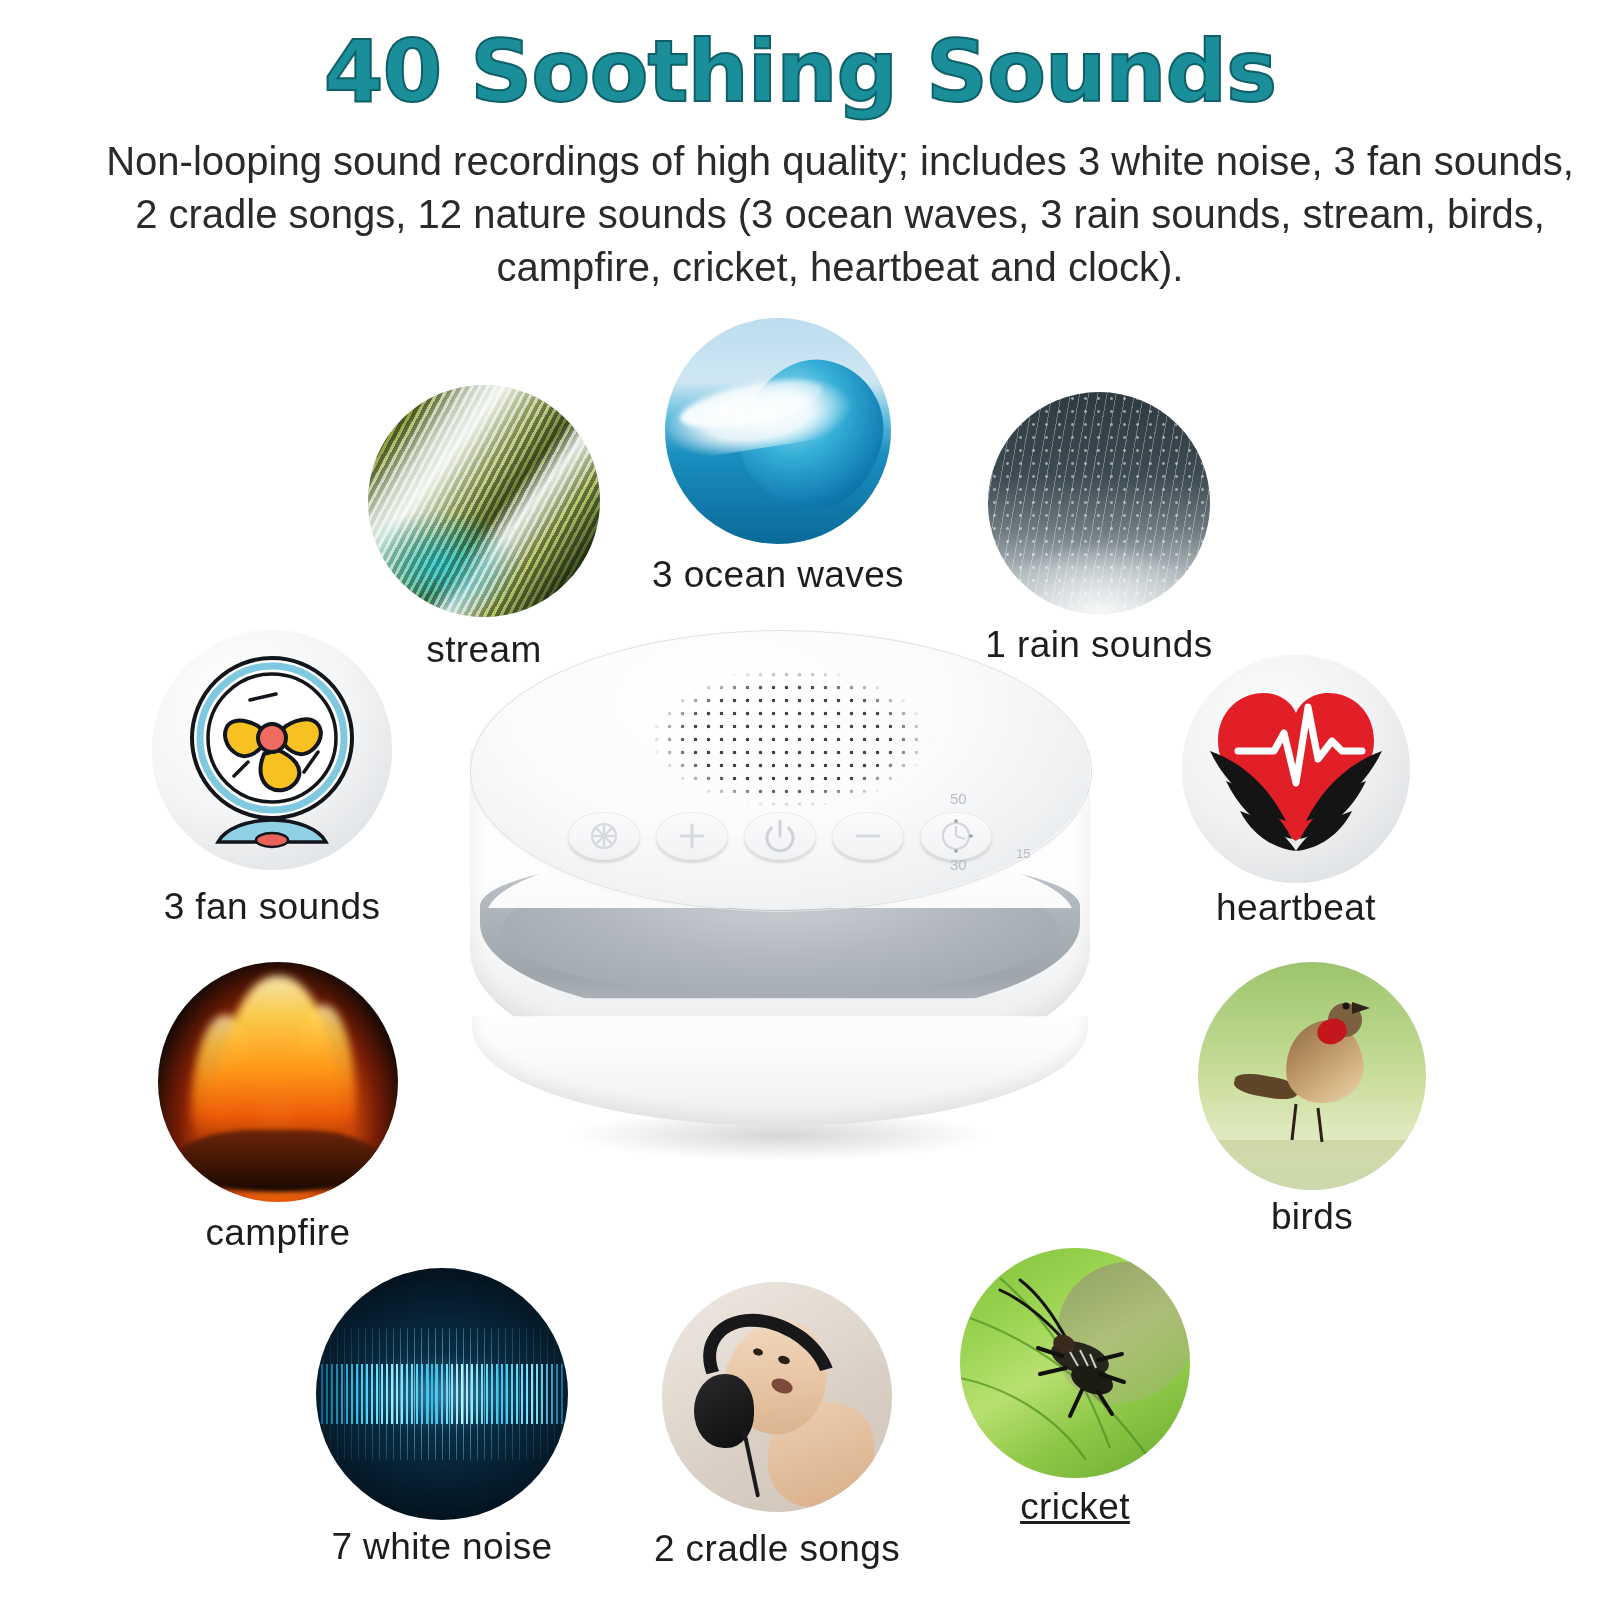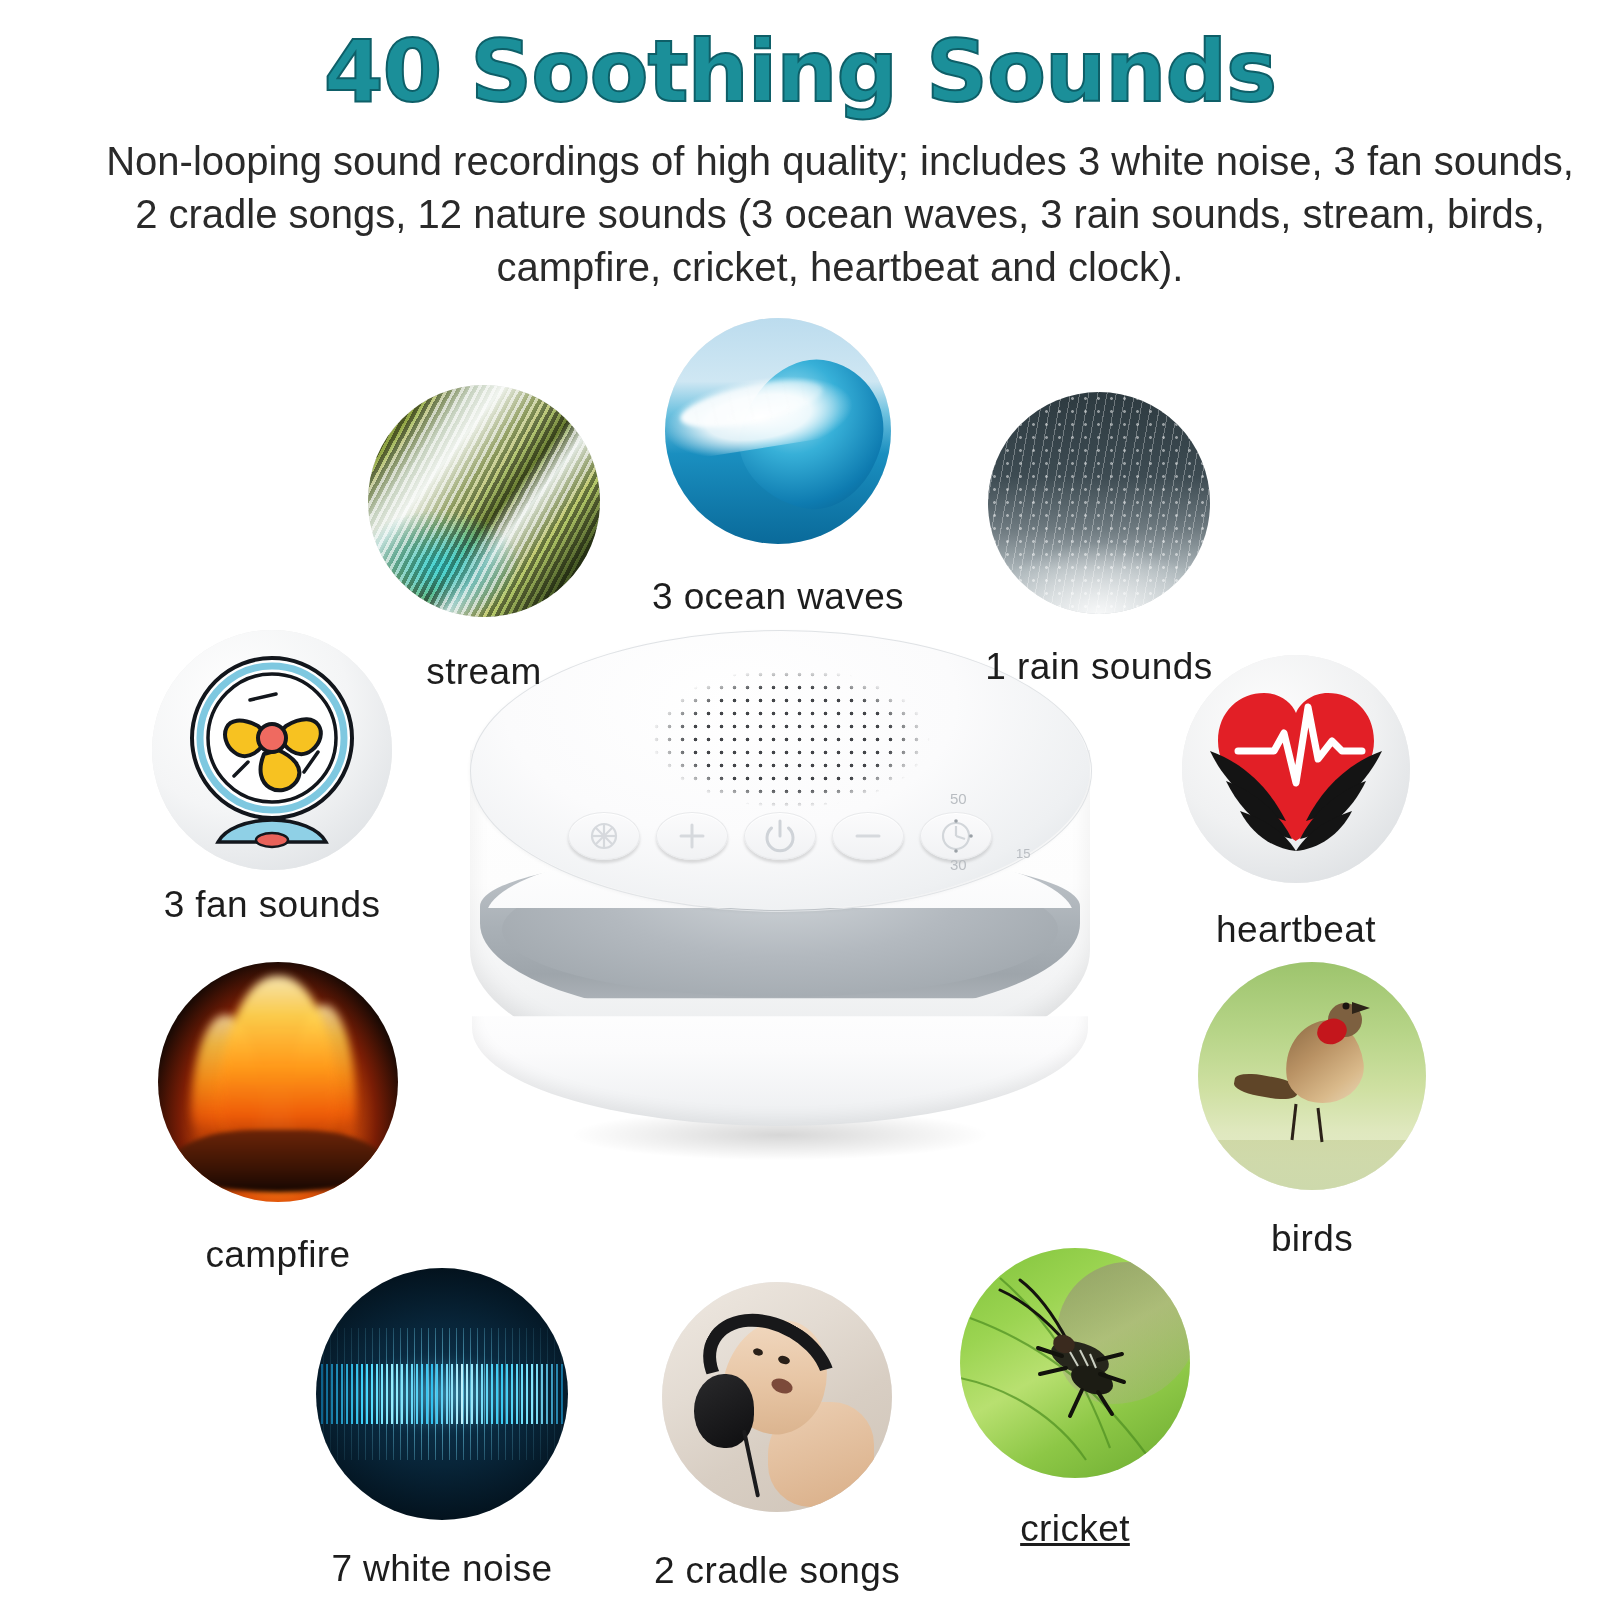--- a/index.html
+++ b/index.html
@@ -46,21 +46,20 @@
   .disc .fill{position:absolute;inset:0;}
   .caption{
     position:absolute;
     text-align:center;
     font-size:37px;
     color:#1d1d1d;
     font-family:"Liberation Sans", sans-serif;
     font-weight:400;
     letter-spacing:.4px;
     white-space:nowrap;
-    margin-top:22px;
   }
 
   
   .art-stream{background:
      radial-gradient(ellipse 60% 40% at 30% 78%, #2fa3a0 0%, rgba(47,163,160,0) 60%),
      linear-gradient(128deg,#3d4a23 0%,#5e6b2c 16%,#cfd9c9 26%,#f3f6f2 33%,#9aa66d 44%,
        #43501f 55%,#e8eee9 62%,#7e8c4a 72%,#2e3a18 84%,#1e2711 100%);}
   .art-stream:after{content:"";position:absolute;inset:0;
      background:repeating-linear-gradient(118deg, rgba(255,255,255,.55) 0 3px, rgba(0,0,0,.18) 3px 7px);
      mix-blend-mode:overlay;}
@@ -317,21 +316,21 @@
             <circle cx="120" cy="108" r="14" fill="#ef6a60" stroke="#12161c" stroke-width="4"></circle>
             <g stroke="#12161c" stroke-width="3.5" fill="none" stroke-linecap="round">
               <path d="M98 70 L124 64"></path>
               <path d="M166 122 L152 142"></path>
               <path d="M82 146 L96 132"></path>
             </g>
           </g>
         </svg>
       </div>
     </div>
-    <div class="caption" style="left:-62px;top:232px;width:364px;">3 fan sounds</div>
+    <div class="caption" style="left:-62px;top:256px;width:364px;">3 fan sounds</div>
   </div>
 
   <div class="badge" style="left:1182px;top:655px;width:228px;height:300px;">
     <div class="disc" style="width:228px;height:228px;">
       <div class="fill art-heart">
         <svg viewBox="0 0 228 228" style="position:absolute;inset:0;">
           <path d="M114 186 C114 186 36 136 36 86 C36 56 58 38 82 38 C98 38 110 48 114 58 C118 48 130 38 146 38 C170 38 192 56 192 86 C192 136 114 186 114 186 Z" fill="#e21f26"></path>
           <path d="M56 96 L92 96 L102 78 L114 128 L126 52 L136 104 L150 86 L160 96 L180 96" fill="none" stroke="#ffffff" stroke-width="7" stroke-linejoin="round" stroke-linecap="round"></path>
           <g fill="#141414">
             <path d="M28 96 C62 108 88 134 104 166 C76 158 44 130 28 96 Z"></path>

